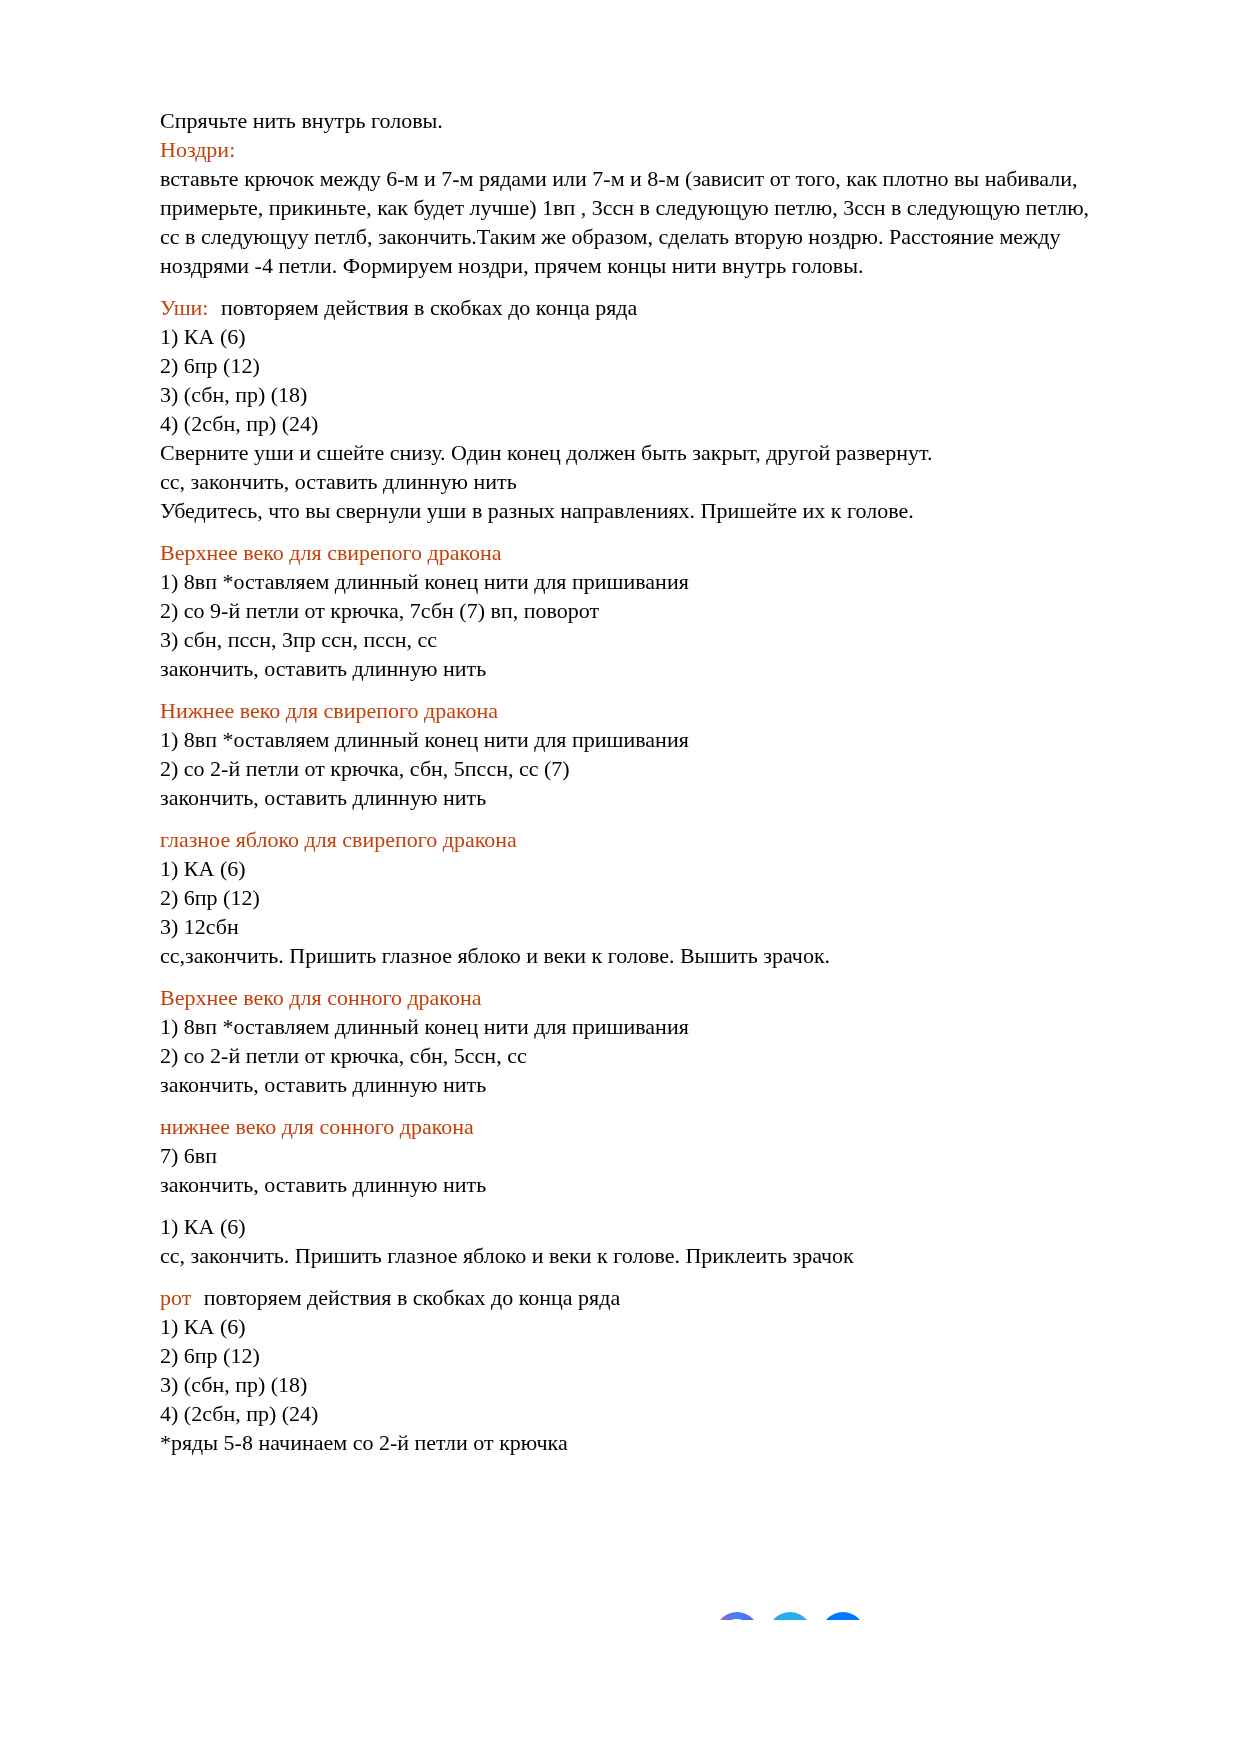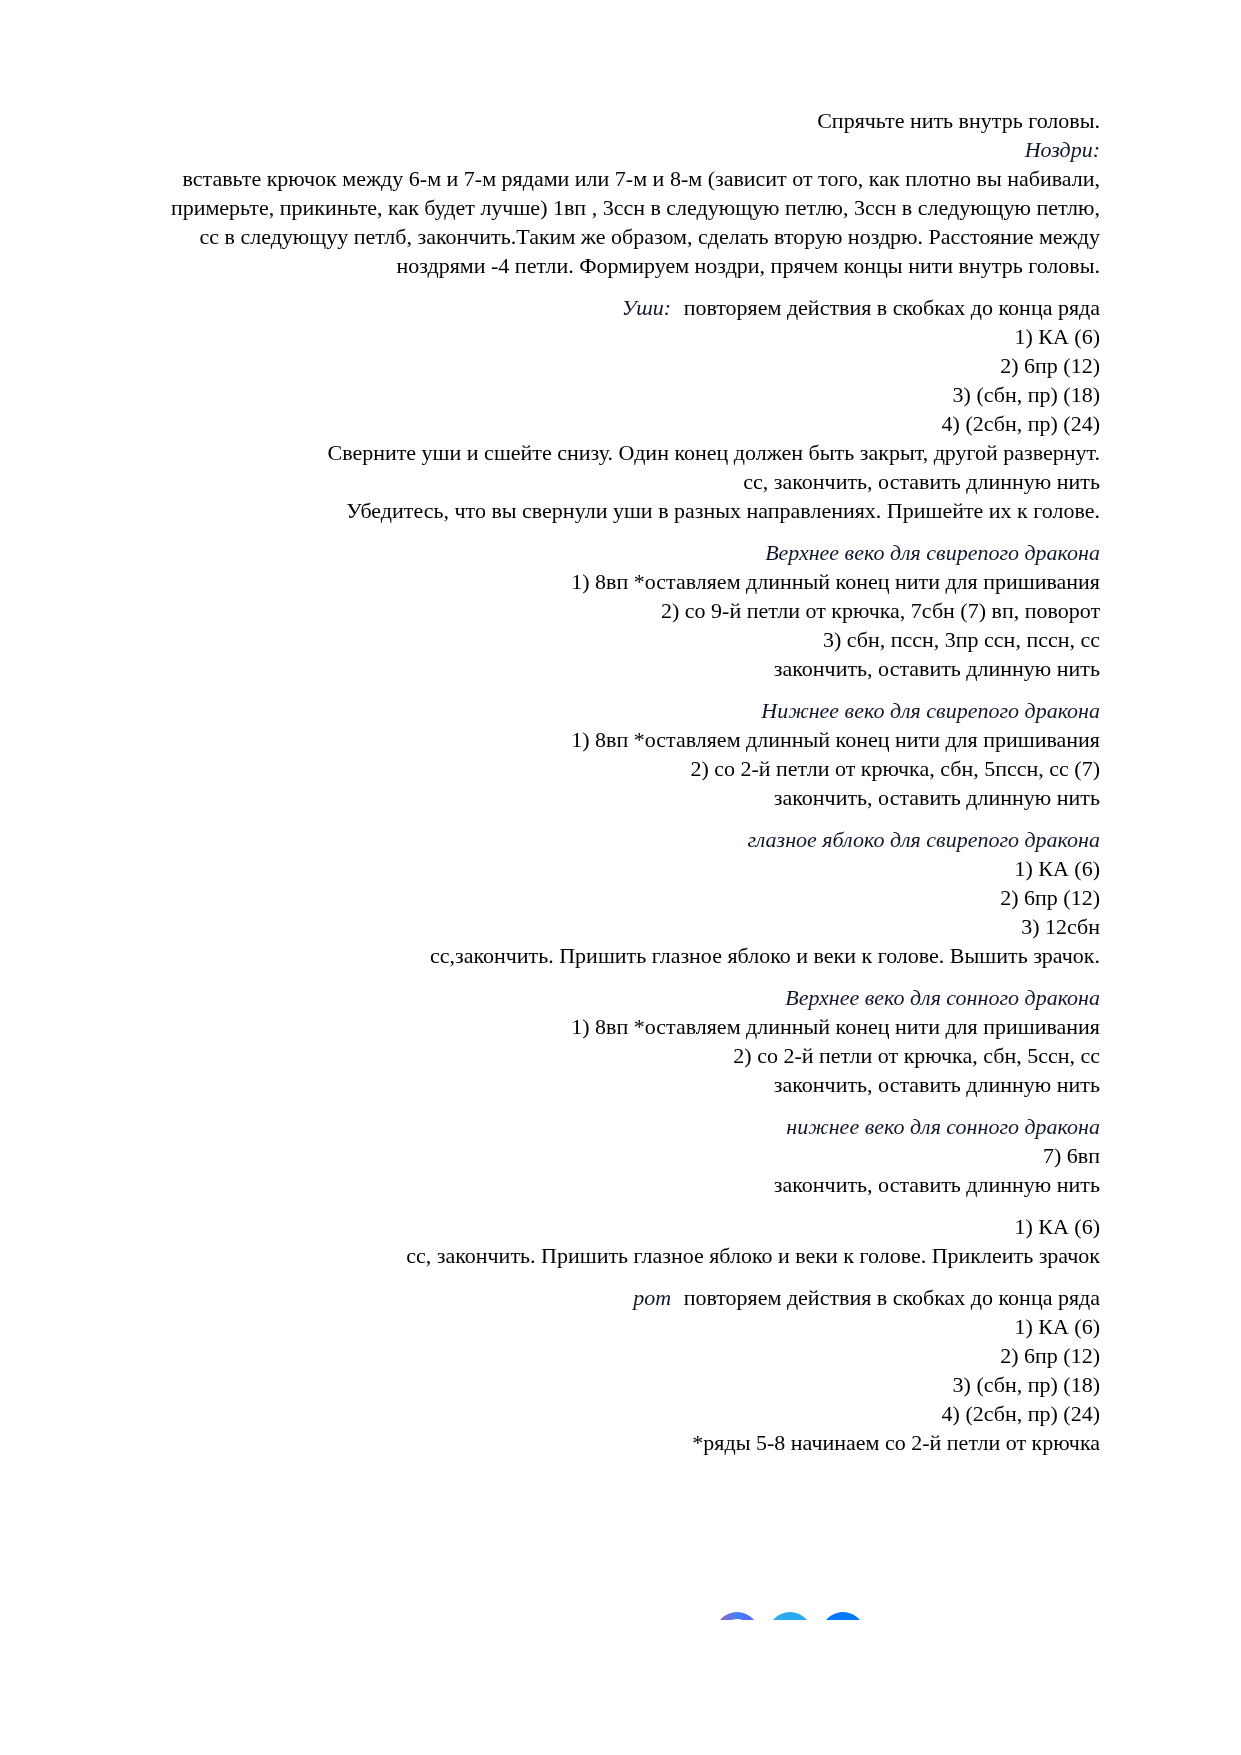--- a/index.html
+++ b/index.html
@@ -8,34 +8,33 @@
     background: #ffffff;
   }
   .page {
     position: relative;
     width: 1241px;
     height: 1620px;
     background: #ffffff;
     overflow: hidden;
     font-family: "Liberation Serif", serif;
     color: #000000;
-    text-align: right;
   }
   .content {
     position: absolute;
     left: 160px;
     top: 106px;
     width: 940px;
     font-size: 22px;
     line-height: 29px;
   }
   .block { margin-bottom: 13px; }
   .block.no-gap { margin-bottom: 0; }
   .line { white-space: pre-wrap; }
-  .red { color: #0f172a; font-style: italic; }
+  .red { color: #c2410c; }
   .heading-rest { padding-left: 7px; }
 
   .footer {
     position: absolute;
     top: 1612px;
     right: 138px;
     display: flex;
     align-items: center;
     gap: 9px;
   }

